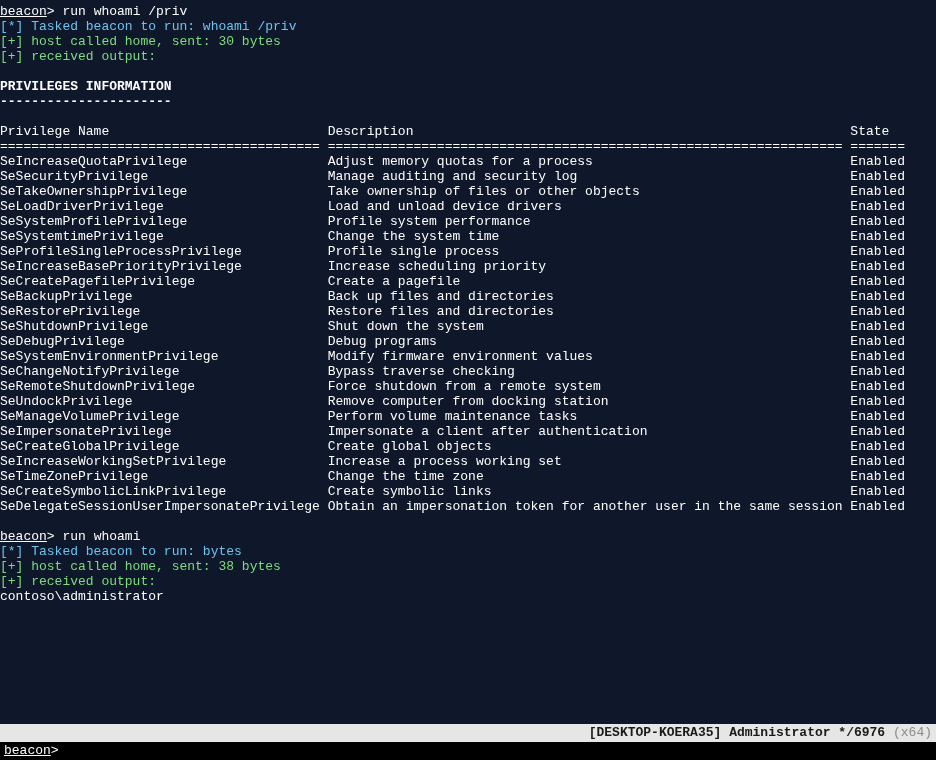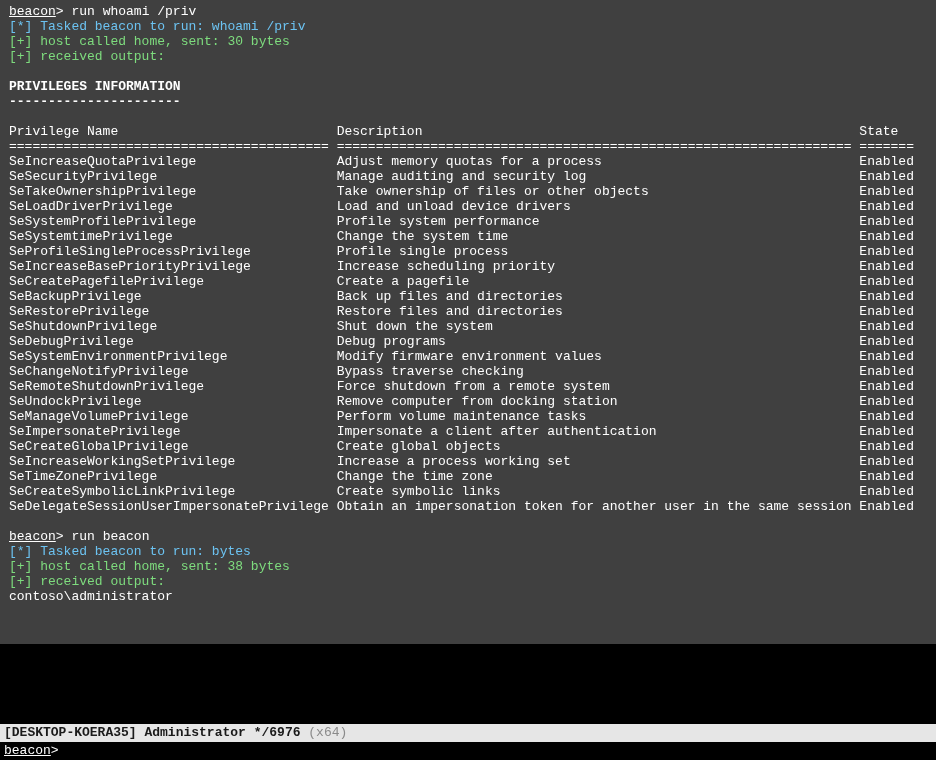--- a/index.html
+++ b/index.html
@@ -8,44 +8,45 @@
     background: #000;
     width: 936px;
     height: 760px;
     overflow: hidden;
   }
   .terminal {
     font-family: "Consolas", "Liberation Mono", "Courier New", monospace;
     font-size: 13px;
     line-height: 15px;
     color: #fff;
-    background: #404040;
-    padding: 4px 9px;
+    background: #0f172a;
+    padding: 4px 0;
     width: 936px;
-    height: 644px;
+    height: 741px;
     box-sizing: border-box;
     white-space: pre;
   }
   .prompt { color: #fff; text-decoration: underline; }
   .cmd    { color: #fff; }
   .star   { color: #6cc3f2; }   
   .plus   { color: #7edc7e; }   
   .hdr    { color: #fff; font-weight: bold; }
   .status-bar {
     background: #e6e6e6;
     color: #1a1a1a;
     font-family: "Consolas", "Liberation Mono", "Courier New", monospace;
     font-size: 13px;
     line-height: 18px;
     padding: 0 4px;
     font-weight: bold;
     position: absolute;
     left: 0;
     width: 936px;
     box-sizing: border-box;
+    text-align: right;
   }
   .status-arch { color: #8a8a8a; font-weight: normal; }
   .bottom-area {
     position: absolute;
     left: 0;
     width: 936px;
     box-sizing: border-box;
     background: #000;
   }
   .bottom-prompt {
@@ -87,21 +88,21 @@
 SeRemoteShutdownPrivilege                 Force shutdown from a remote system                                Enabled
 SeUndockPrivilege                         Remove computer from docking station                               Enabled
 SeManageVolumePrivilege                   Perform volume maintenance tasks                                   Enabled
 SeImpersonatePrivilege                    Impersonate a client after authentication                          Enabled
 SeCreateGlobalPrivilege                   Create global objects                                              Enabled
 SeIncreaseWorkingSetPrivilege             Increase a process working set                                     Enabled
 SeTimeZonePrivilege                       Change the time zone                                               Enabled
 SeCreateSymbolicLinkPrivilege             Create symbolic links                                              Enabled
 SeDelegateSessionUserImpersonatePrivilege Obtain an impersonation token for another user in the same session Enabled
 
-<span class="prompt">beacon</span>&gt; <span class="cmd">run beacon</span>
+<span class="prompt">beacon</span>&gt; <span class="cmd">run whoami</span>
 <span class="star">[*] Tasked beacon to run: bytes</span>
 <span class="plus">[+] host called home, sent: 38 bytes</span>
 <span class="plus">[+] received output:</span>
 contoso\administrator
 </div>
 
 <div class="status-bar" id="statusbar" style="top:724px;">
   <span>[DESKTOP-KOERA35]</span> <span>Administrator</span> <span>*/6976</span> <span class="status-arch">(x64)</span>
 </div>
 

